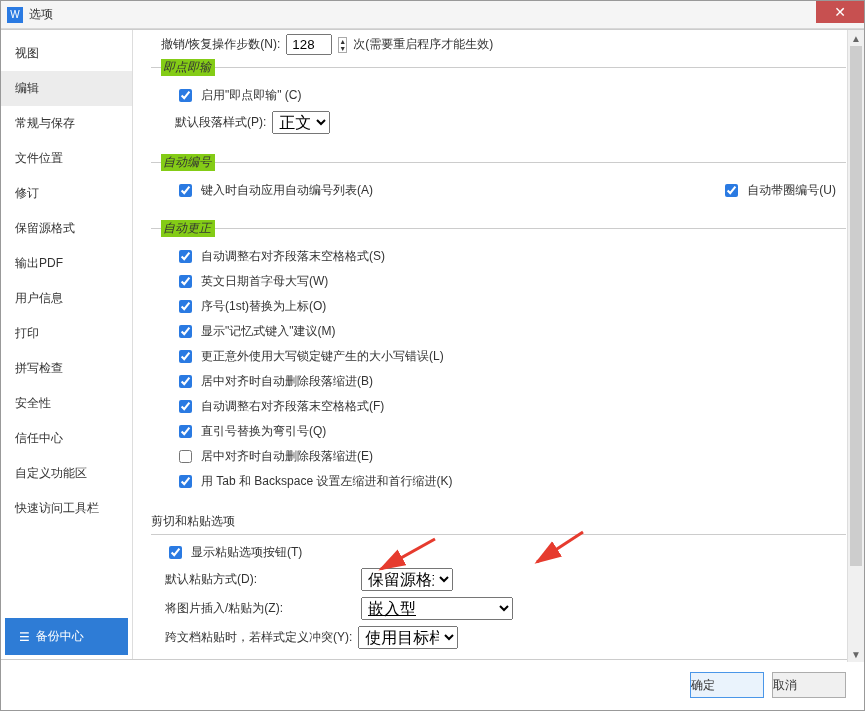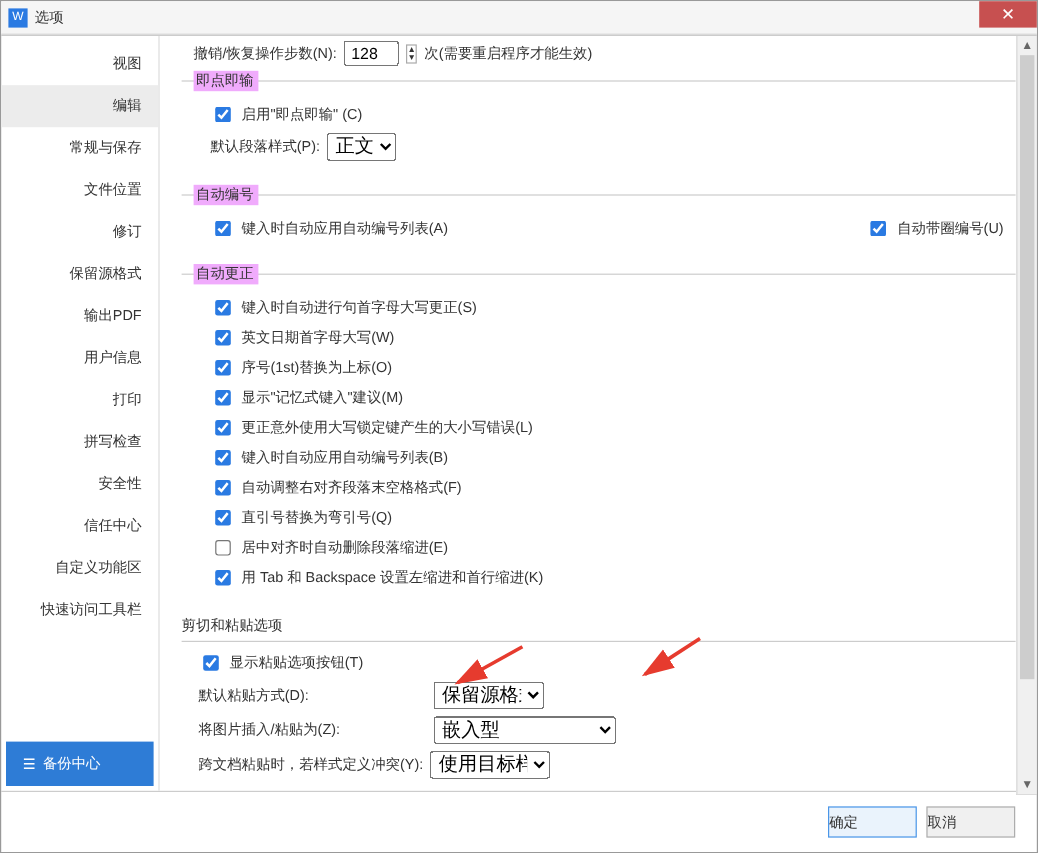--- a/index.html
+++ b/index.html
@@ -6,26 +6,26 @@
   body { margin: 0; background: #e8e8e8; font-size: 12px; color: #333; }
   .window { width: 865px; height: 711px; background: #fff; border: 1px solid #999; position: relative; display: flex; flex-direction: column; }
   .titlebar { height: 28px; background: #f5f5f5; display: flex; align-items: center; padding: 0 6px; border-bottom: 1px solid #d8d8d8; }
   .titlebar .appicon { width: 16px; height: 16px; background: #2a7ae2; color: #fff; display: flex; align-items: center; justify-content: center; font-size: 10px; margin-right: 6px; }
   .titlebar .wincontrols { position: absolute; right: 0; top: 0; display: flex; }
   .titlebar .wc { width: 45px; height: 22px; display: flex; align-items: center; justify-content: center; color: #555; }
   .titlebar .wc.close { background: #c75050; color: #fff; width: 48px; height: 22px; font-size: 14px; }
   .body-area { flex: 1; display: flex; border-top: 1px solid #ccc; overflow: hidden; }
   .sidebar { width: 132px; border-right: 1px solid #ddd; padding-top: 6px; display: flex; flex-direction: column; }
   .sidebar-spacer { flex: 1; }
-  .side-item { padding: 9px 14px; color: #333; cursor: default; text-align: right; }
+  .side-item { padding: 9px 14px; color: #333; cursor: default; }
   .side-item.active { background: #ececec; }
   .backup-btn { background: #2e7cd6; color: #fff; padding: 10px 14px; margin: 4px; display: flex; align-items: center; gap: 6px; }
   .content { flex: 1; padding: 4px 18px 10px 18px; overflow-y: auto; position: relative; }
   fieldset { border: 1px solid #ccc; margin: 0 0 6px 0; padding: 4px 10px 8px 10px; border-left: none; border-right: none; border-bottom: none; }
-  .fieldset-label { color: #333; background: #f0abfc; padding-right: 4px; }
+  .fieldset-label { color: #333; background: #84cc16; padding-right: 4px; font-style: italic; }
   .row { display: flex; align-items: center; margin: 6px 0; gap: 6px; }
   .row.indent { padding-left: 14px; }
   label.chk { display: flex; align-items: center; gap: 6px; }
   input[type=checkbox] { width: 13px; height: 13px; accent-color: #2a7ae2; }
   select { font-size: 16px; padding: 1px 2px; }
   input[type=text].num { width: 46px; text-align: left; padding: 1px 4px; }
   .two-col { display: flex; }
   .two-col .left { flex: 1; }
   .label-fixed { width: 190px; display: inline-block; }
   .section-title { margin: 8px 0 2px 0; color: #333; }
@@ -116,21 +116,21 @@
             <span>自动带圈编号(U)</span>
           </label>
         </div>
       </fieldset>
 
       <fieldset>
         <legend class="fieldset-label">自动更正</legend>
         <div class="row indent">
             <label class="chk">
               <input type="checkbox" checked="" style="">
-              <span>键入时自动进行句首字母大写更正(S)</span>
+              <span>自动调整右对齐段落末空格格式(S)</span>
             </label>
           </div>
         <div class="row indent">
             <label class="chk">
               <input type="checkbox" checked="" style="">
               <span>英文日期首字母大写(W)</span>
             </label>
           </div>
         <div class="row indent">
             <label class="chk">
@@ -146,21 +146,21 @@
           </div>
         <div class="row indent">
             <label class="chk">
               <input type="checkbox" checked="" style="">
               <span>更正意外使用大写锁定键产生的大小写错误(L)</span>
             </label>
           </div>
         <div class="row indent">
             <label class="chk">
               <input type="checkbox" checked="" style="">
-              <span>键入时自动应用自动编号列表(B)</span>
+              <span>居中对齐时自动删除段落缩进(B)</span>
             </label>
           </div>
         <div class="row indent">
             <label class="chk">
               <input type="checkbox" checked="" style="">
               <span>自动调整右对齐段落末空格格式(F)</span>
             </label>
           </div>
         <div class="row indent">
             <label class="chk">
@@ -192,21 +192,21 @@
         </label>
       </div>
       <div class="row indent">
         <span class="label-fixed">默认粘贴方式(D):</span>
         <select style="width:92px;">
           <option>保留源格式</option>
         </select>
       </div>
       <div class="row indent">
         <span class="label-fixed">将图片插入/粘贴为(Z):</span>
-        <select style="width:152px;">
+        <select style="width:152px;text-decoration:underline;">
           <option>嵌入型</option>
         </select>
       </div>
       <div class="row indent">
         <span style="display:inline-block;">跨文档粘贴时，若样式定义冲突(Y):</span>
         <select style="width:100px;">
           <option>使用目标样式</option>
         </select>
       </div>
 

